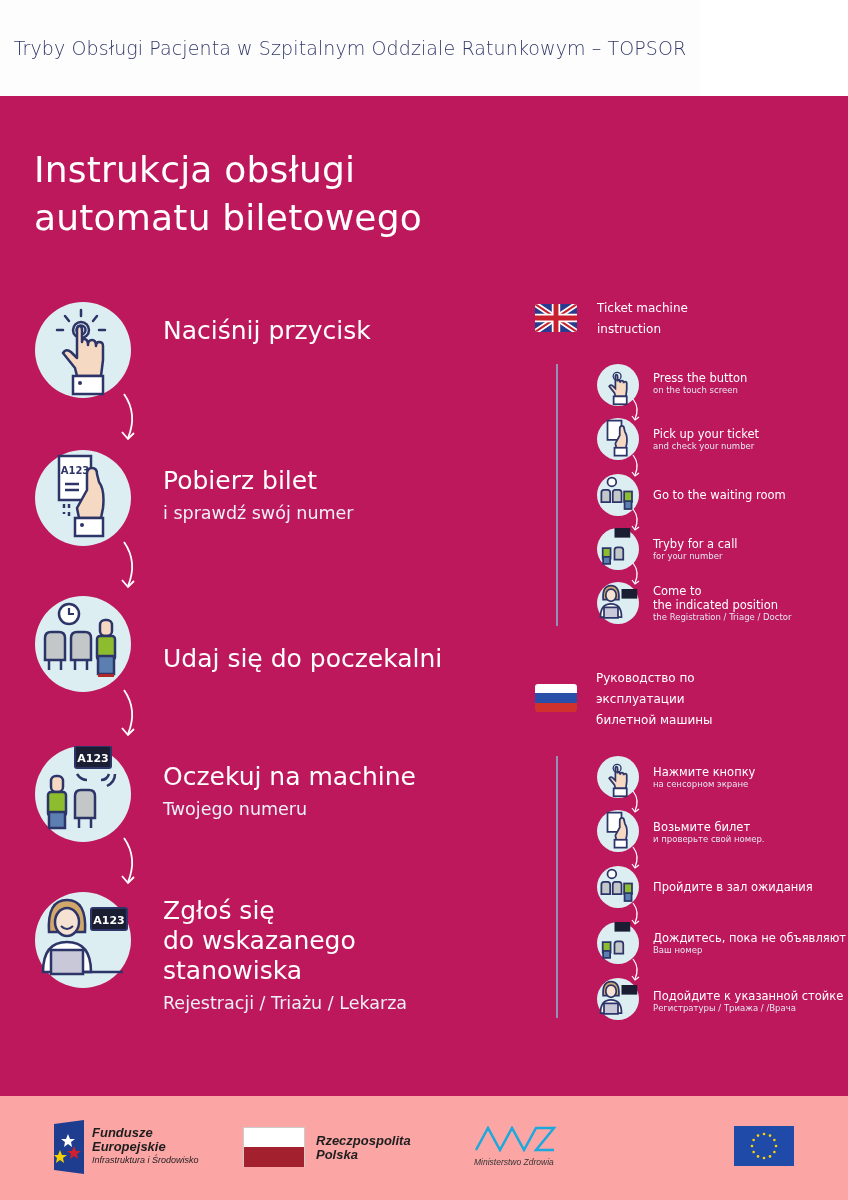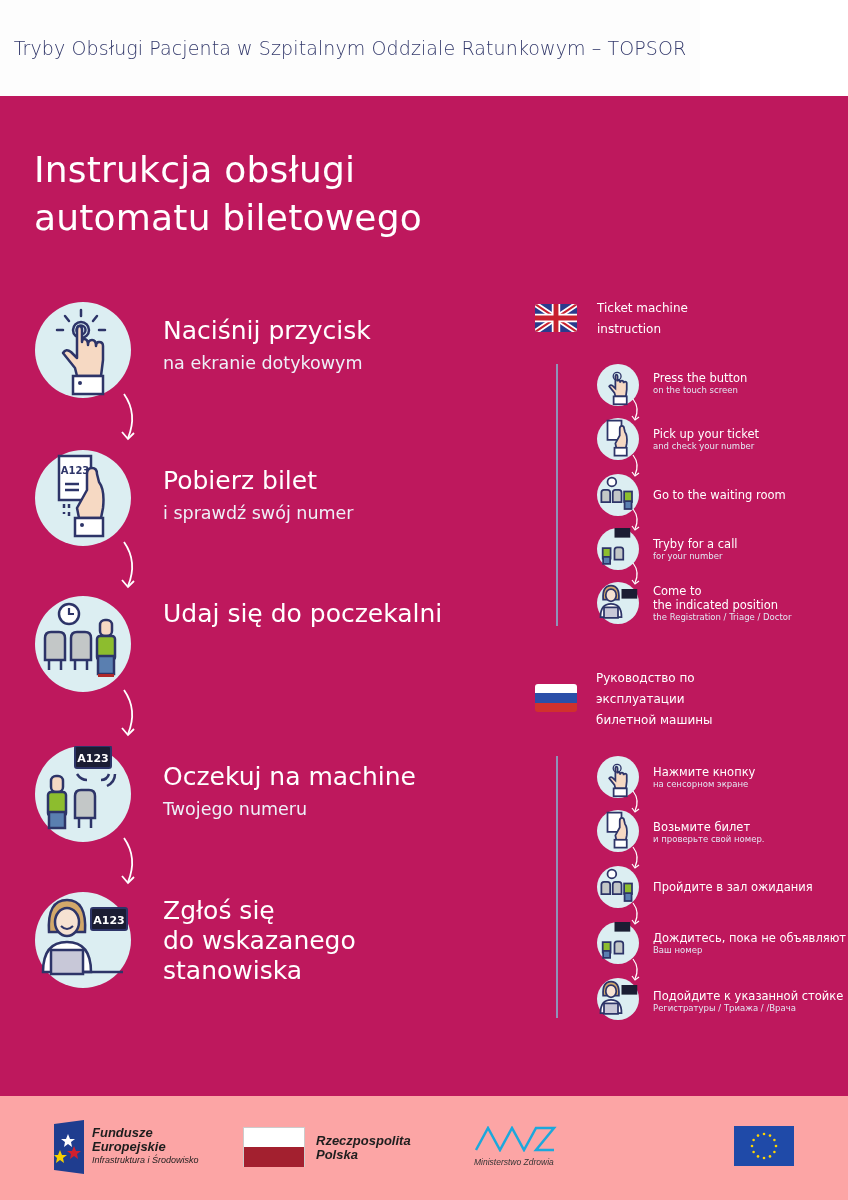--- a/index.html
+++ b/index.html
@@ -62,21 +62,20 @@
       <rect x="38" y="74" width="30" height="18" fill="#ffffff" stroke="#2d3468" stroke-width="2.5"></rect>
       <circle cx="45" cy="81" r="2" fill="#2d3468"></circle>
     </svg>
   </div>
   <svg class="arrow" style="left:118px; top:296px;" viewBox="0 0 24 52">
     <path d="M6 2 Q20 22 10 46" stroke="#fff" stroke-width="1.8" fill="none"></path>
       <path d="M4 40 L10 47 L16 41" stroke="#fff" stroke-width="1.8" fill="none"></path>
   </svg>
   <div class="step-text" style="top:220px;">
     <div class="big">Naciśnij przycisk</div>
-    <div class="small">na ekranie dotykowym</div>
   </div>
 
   <div class="step-circle" style="left:35px; top:354px;">
     <svg width="96" height="96" viewBox="0 0 96 96">
       <rect x="24" y="6" width="32" height="44" fill="#ffffff" stroke="#2d3468" stroke-width="2.5"></rect>
       <text x="40" y="24" font-family="DejaVu Sans, sans-serif" font-size="10" font-weight="bold" fill="#2d3468" text-anchor="middle">A123</text>
       <line x1="30" y1="34" x2="44" y2="34" stroke="#2d3468" stroke-width="2.5"></line>
         <line x1="30" y1="40" x2="44" y2="40" stroke="#2d3468" stroke-width="2.5"></line>
       <g stroke="#2d3468" stroke-width="2.5">
           <line x1="29" y1="54" x2="29" y2="58"></line>
@@ -115,21 +114,21 @@
       <rect x="65" y="24" width="12" height="16" rx="5" fill="#f6d9c3" stroke="#2d3468" stroke-width="2.5"></rect>
       <rect x="62" y="40" width="18" height="24" rx="3" fill="#8dbd2e" stroke="#2d3468" stroke-width="2.5"></rect>
       <rect x="63" y="60" width="16" height="18" fill="#5a7fb0" stroke="#2d3468" stroke-width="2.5"></rect>
       <rect x="63" y="78" width="16" height="3" fill="#b02a2a"></rect>
     </svg>
   </div>
   <svg class="arrow" style="left:118px; top:592px;" viewBox="0 0 24 52">
     <path d="M6 2 Q20 22 10 46" stroke="#fff" stroke-width="1.8" fill="none"></path>
       <path d="M4 40 L10 47 L16 41" stroke="#fff" stroke-width="1.8" fill="none"></path>
   </svg>
-  <div class="step-text" style="top:503px;">
+  <div class="step-text" style="top:548px;">
     <div class="big">Udaj się do poczekalni</div>
   </div>
 
   <div class="step-circle" style="left:35px; top:650px;">
     <svg width="96" height="96" viewBox="0 0 96 96">
       <rect x="40" y="0" width="36" height="22" rx="2" fill="#1b1d33" stroke="#2d3468" stroke-width="2"></rect>
       <text x="58" y="16" font-family="DejaVu Sans, sans-serif" font-size="11" font-weight="bold" fill="#ffffff" text-anchor="middle">A123</text>
       <g stroke="#2d3468" stroke-width="2.5" fill="none">
           <path d="M42 28 Q46 34 52 34"></path>
           <path d="M74 28 Q72 34 66 34"></path>
@@ -163,20 +162,21 @@
       <rect x="16" y="58" width="32" height="24" fill="#c8c8d8" stroke="#2d3468" stroke-width="2.5"></rect>
       <line x1="48" y1="80" x2="88" y2="80" stroke="#2d3468" stroke-width="2.5"></line>
       <rect x="56" y="16" width="36" height="22" rx="2" fill="#1b1d33" stroke="#2d3468" stroke-width="2"></rect>
       <text x="74" y="32" font-family="DejaVu Sans, sans-serif" font-size="11" font-weight="bold" fill="#ffffff" text-anchor="middle">A123</text>
     </svg>
   </div>
   <div class="step-text" style="top:800px;">
     <div class="big">Zgłoś się</div>
     <div class="big">do wskazanego</div>
     <div class="big">stanowiska</div>
+    <div class="small">Rejestracji / Triażu / Lekarza</div>
   </div>
 
   <div class="flag" style="left:535px; top:208px;">
     <svg width="42" height="28" viewBox="0 0 60 40">
       <rect width="60" height="40" fill="#2a3a8c"></rect>
       <path d="M0 0 L60 40 M60 0 L0 40" stroke="#ffffff" stroke-width="8"></path>
       <path d="M0 0 L60 40 M60 0 L0 40" stroke="#c8202f" stroke-width="3"></path>
       <path d="M30 0 V40 M0 20 H60" stroke="#ffffff" stroke-width="12"></path>
       <path d="M30 0 V40 M0 20 H60" stroke="#c8202f" stroke-width="7"></path>
     </svg>

